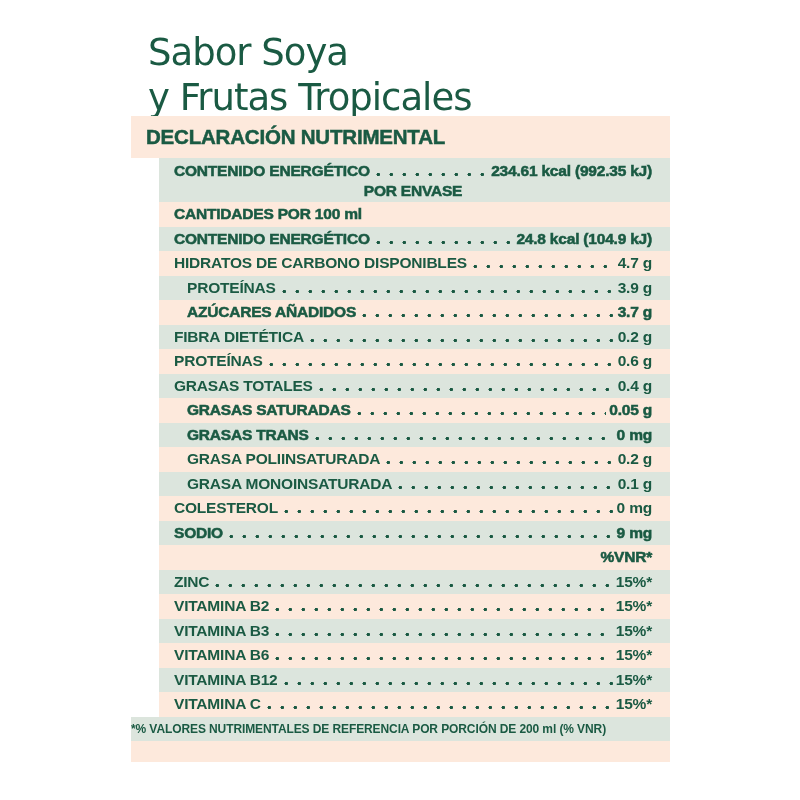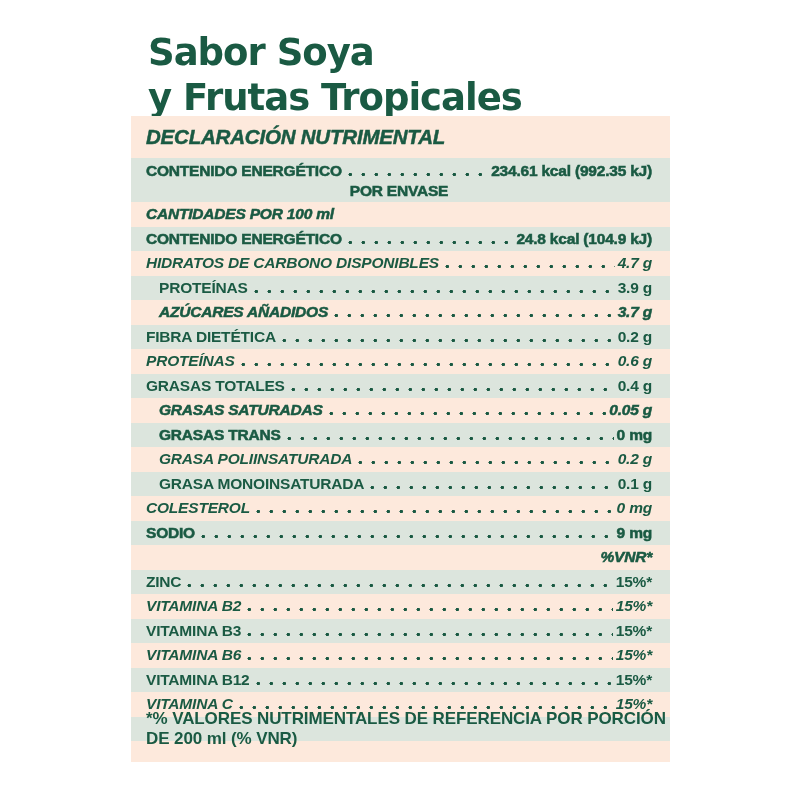--- a/index.html
+++ b/index.html
@@ -5,54 +5,55 @@
   html,body{margin:0;padding:0;background:#ffffff;}
   .sheet{
     position:relative;width:800px;height:800px;background:#ffffff;overflow:hidden;
     font-family:"Liberation Sans",sans-serif;
     --mint:#dce5dd;--peach:#fde9dc;--ink:#1a5a43;
     color:var(--ink);
   }
   .title{
     position:absolute;left:148px;top:30px;
     font-family:"DejaVu Sans","Liberation Sans",sans-serif;
-    font-weight:bold;font-size:37px;line-height:45px;letter-spacing:-1px;
+    font-weight:normal;font-size:37px;line-height:45px;letter-spacing:-1px;
     color:var(--ink);
   }
   .table{
     position:absolute;left:131px;top:116px;width:539px;
     font-weight:bold;color:var(--ink);
   }
   .mint{background:var(--mint);}
-  .peach{background:var(--peach);font-style:italic;}
+  .peach{background:var(--peach);}
   .header{
     height:42px;display:flex;align-items:center;padding-left:15px;
     font-size:20.5px;letter-spacing:-0.2px;
     -webkit-text-stroke:0.5px currentColor;
   }
   .row{
     height:24.5px;display:flex;flex-direction:column;justify-content:center;
     padding:0 18px 0 15px;font-size:15.5px;letter-spacing:-0.2px;
     box-sizing:border-box;
+    margin-left:28px;
   }
   .row.indent{padding-left:28px;}
   .row.heavy{-webkit-text-stroke:0.55px currentColor;}
   .line1{display:flex;align-items:center;}
   .label{white-space:nowrap;}
   .dots{
     flex:1 1 auto;min-width:8px;align-self:stretch;margin:0 3px 0 6px;
     background-image:radial-gradient(circle at 2.2px 50%, var(--ink) 1.55px, transparent 1.95px);
     background-size:13px 5px;background-repeat:repeat-x;
     background-position:left 0px bottom 3px;
   }
   .value{white-space:nowrap;margin-left:auto;}
   .label2{line-height:1;margin-top:3px;text-align:center;}
   .footnote{
-    height:24px;display:flex;align-items:center;padding-left:15px;
-    font-size:17px;letter-spacing:-0.1px;
+    height:24px;display:flex;align-items:center;
+    font-size:12px;letter-spacing:-0.1px;
   }
   .trailing{height:21px;}
 </style>
 </head>
 <body>
 
 <div class="sheet" style="--mint: #dce5dd; --peach: #fde9dc; --ink: #1a5a43; background: rgb(255, 255, 255);">
   <div class="title">
     <div>Sabor Soya</div>
     <div>y Frutas Tropicales</div>

